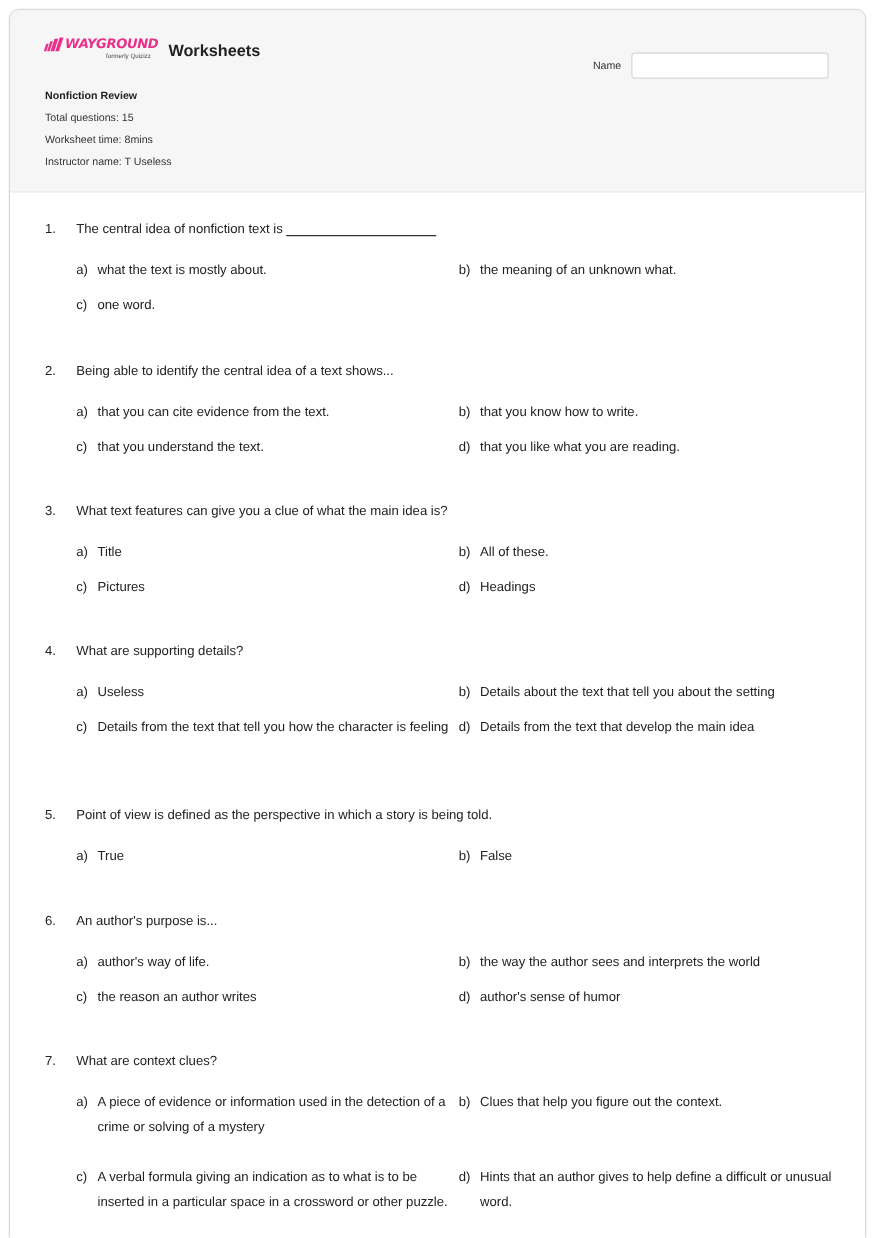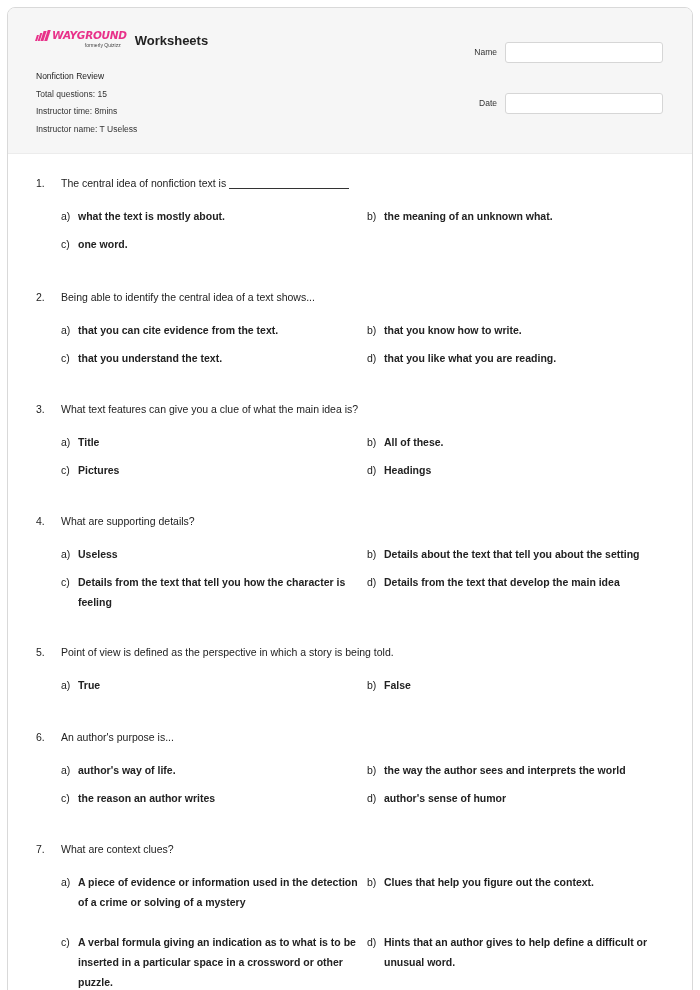--- a/index.html
+++ b/index.html
@@ -21,40 +21,40 @@
     .logo-mark { display: inline-flex; align-items: flex-end; margin-right: 2px; height: 11px; }
     .logo-mark span { display: inline-block; background: #e8318a; transform: skewX(-18deg); margin-right: 1px; }
     .logo-text {
       font-family: "DejaVu Sans", sans-serif; font-weight: bold; font-style: italic;
       font-size: 10.5px; color: #e8318a; letter-spacing: -0.3px; line-height: 11px;
     }
     .logo-sub { font-size: 5px; color: #444; margin-top: 1px; margin-right: 6px; }
     .brand-title { font-weight: bold; font-size: 13px; color: #222; margin-left: 8px; margin-top: 4px; }
 
     .meta { position: absolute; left: 28px; top: 60px; font-size: 8.5px; color: #333; line-height: 17.5px; }
-    .meta .title { font-weight: normal; color: #222; }
+    .meta .title { font-weight: bold; color: #222; }
 
     .fields { position: absolute; right: 29px; top: 26px; }
     .field-row { display: flex; align-items: center; justify-content: flex-end; height: 36px; margin-bottom: 15px; }
     .field-label { font-size: 8.5px; color: #333; margin-right: 8px; }
     .field-input {
       width: 158px; height: 21px; background: #fff; border: 1px solid #d6d6d6; border-radius: 3px;
       font-family: "Liberation Sans", sans-serif; font-size: 9px; padding: 0 5px; outline: none;
     }
 
     .questions { position: absolute; left: 0; top: 146px; width: 100%; }
     .question { position: absolute; left: 0; width: 100%; }
     .q-stem { position: absolute; left: 28px; font-size: 10.5px; color: #222; display: flex; white-space: nowrap; }
     .q-num { width: 25px; }
     .blank { display: inline-block; width: 120px; border-bottom: 1px solid #333; height: 12px; margin-left: 3px; }
     .opt {
       position: absolute; font-size: 10.5px; color: #222; display: flex; line-height: 20px;
     }
     .opt-letter { width: 17px; flex: none; }
-    .opt-text { flex: 1; font-weight: bold; }
+    .opt-text { flex: 1; }
   </style>
 </head>
 <body>
 
 <div class="sheet">
   <div class="header">
     <div class="brand">
       <div class="logo">
         <div class="logo-row">
           <span class="logo-mark">
@@ -66,33 +66,29 @@
           <span class="logo-text">WAYGROUND</span>
         </div>
         <span class="logo-sub">formerly Quizizz</span>
       </div>
       <span class="brand-title">Worksheets</span>
     </div>
 
     <div class="meta">
       <div class="title">Nonfiction Review</div>
       <div>Total questions: 15</div>
-      <div>Instructor time: 8mins</div>
+      <div>Worksheet time: 8mins</div>
       <div>Instructor name: T Useless</div>
     </div>
 
     <div class="fields">
       <div class="field-row">
         <label class="field-label">Name</label>
         <input class="field-input" type="text" value="" style="">
       </div>
-      <div class="field-row">
-        <label class="field-label">Date</label>
-        <input class="field-input" type="text" value="" style="">
-      </div>
     </div>
   </div>
 
   <div class="questions">
 
     <div class="question" style="top:20px;">
       <div class="q-stem" style="top:3px;">
         <span class="q-num">1.</span>
         <span>The central idea of nonfiction text is</span>
         <span class="blank"></span>

